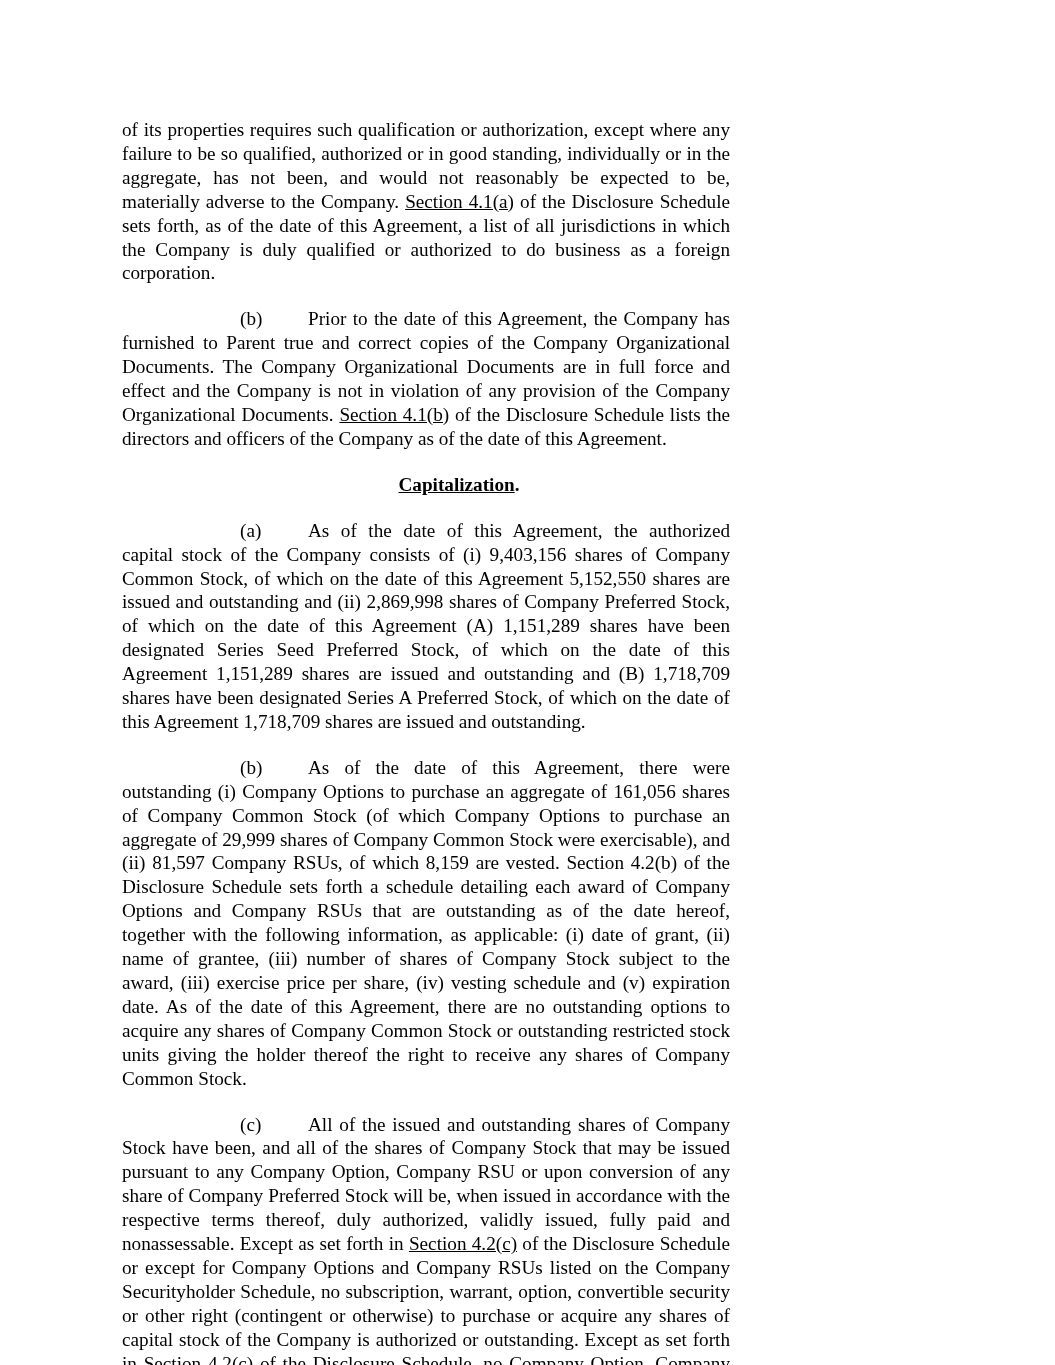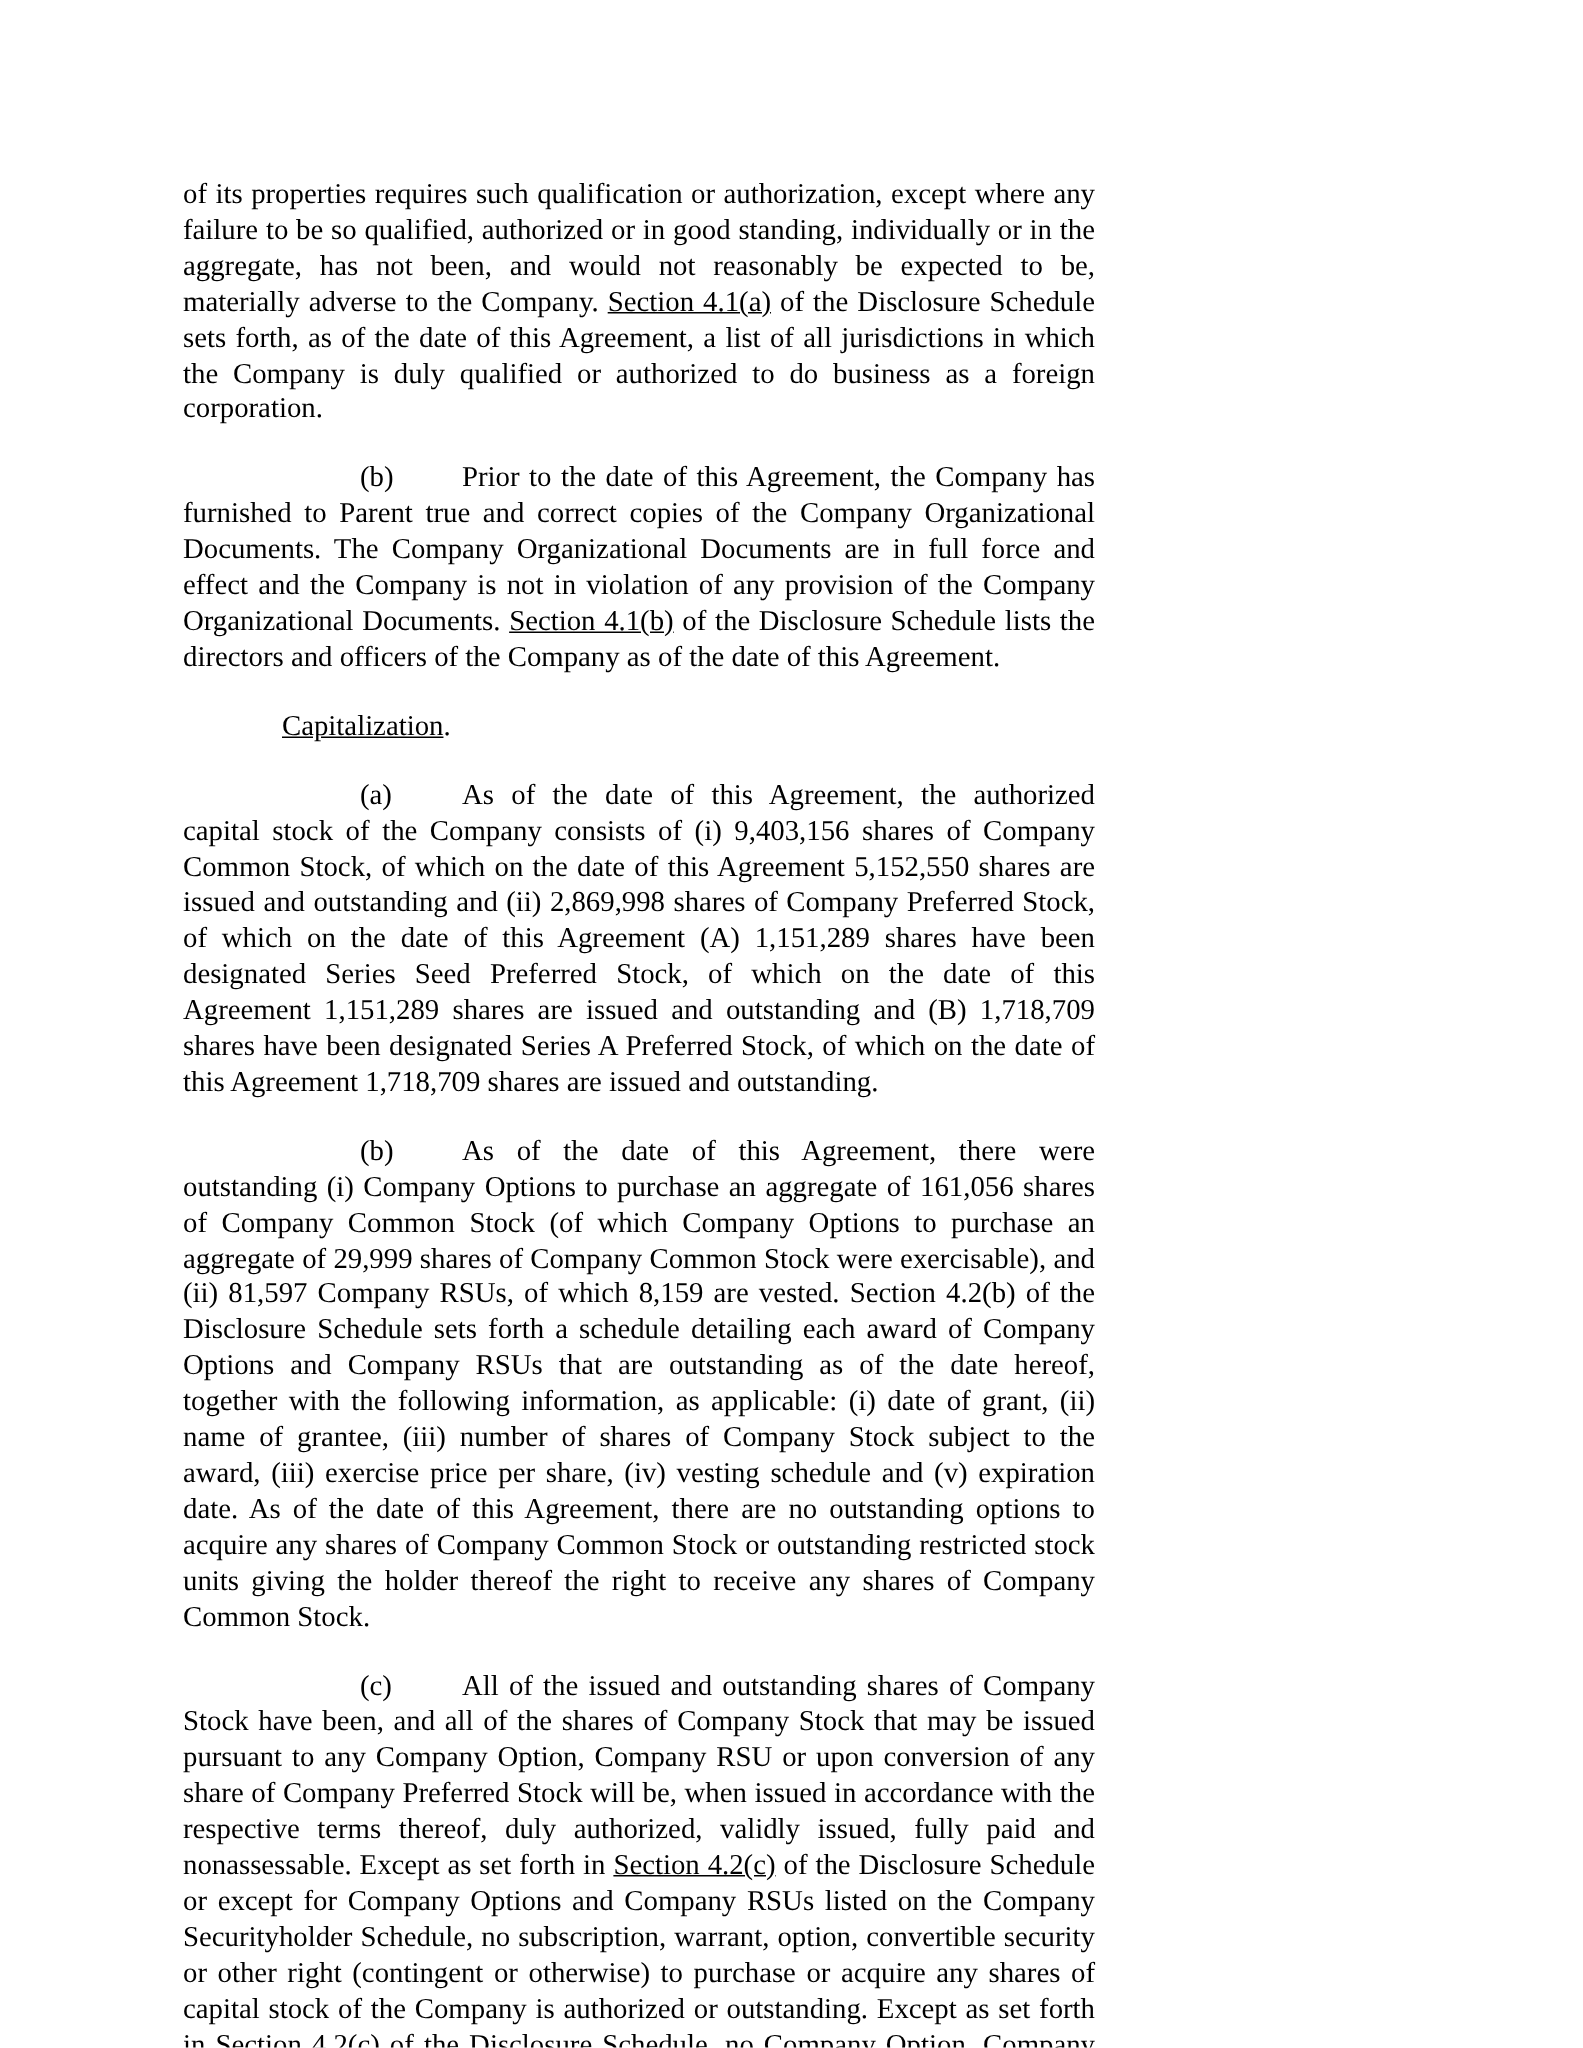--- a/index.html
+++ b/index.html
@@ -30,21 +30,22 @@
   }
   .lead {
     display: inline-block;
     width: 186px;
   }
   .u {
     text-decoration: underline;
   }
   .heading-para {
     margin-top: 18px;
-    text-align: left;
+    text-align: center;
+    font-weight: bold;
   }
   .heading-indent {
     display: inline-block;
     width: 66px;
   }
   .page-number {
     position: absolute;
     left: 0;
     right: 0;
     bottom: 58px;

